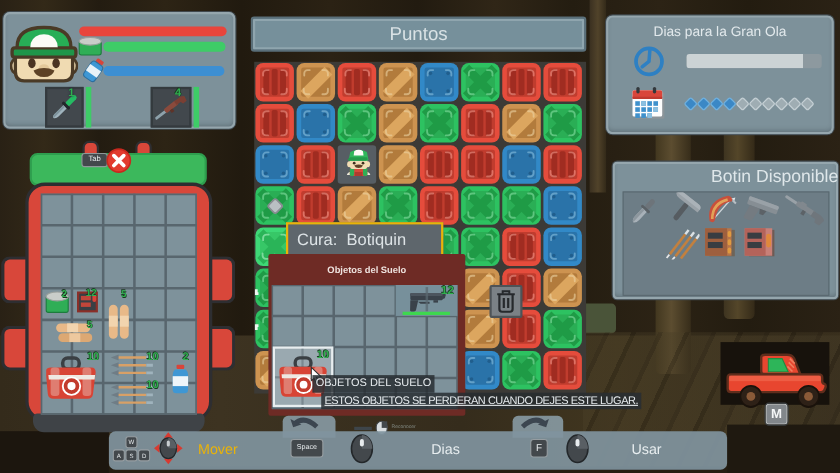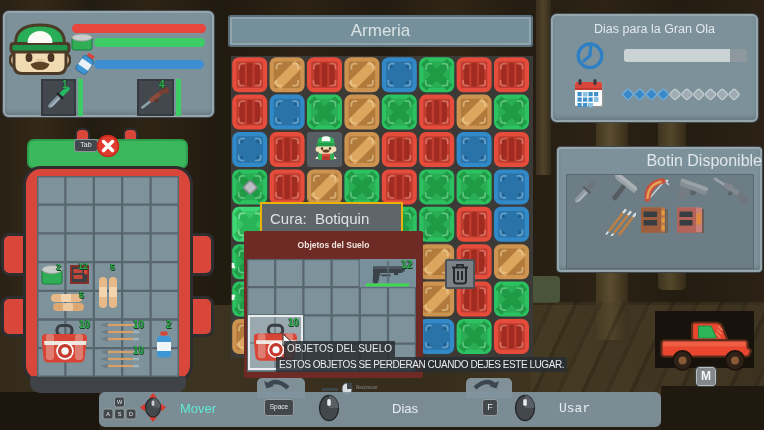--- a/index.html
+++ b/index.html
@@ -91,21 +91,21 @@
     <rect x="14" y="17.5" width="3" height="3" fill="#5f3328"></rect>
   </g>
 </svg>
 
 <div class="abs" style="left:159px;top:79px;width:14px;font-size:10px;font-weight:bold;color:#2fae4e;text-shadow:0.5px 0.5px 0 #1a3a22, -0.5px -0.5px 0 #1a3a22;">4</div>
 
 <div class="abs" style="left:175.5px;top:79px;width:5px;height:37px;background:#3ecc67;"></div>
 
 <div class="abs" style="left:228px;top:15px;width:305px;height:32px;background:#76909b;border:2px solid #5a6f79;border-radius:3px;box-sizing:border-box;box-shadow:inset 0 0 0 2px #8fa5ae;"></div>
 
-<div class="abs" style="left:228px;top:21px;width:305px;text-align:center;font-size:17px;color:#d9e2e5;">Armeria</div>
+<div class="abs" style="left:228px;top:21px;width:305px;text-align:center;font-size:17px;color:#d9e2e5;">Puntos</div>
 
 <svg class="abs" style="left:231px;top:56px;" width="302" height="302" id="grid">
 <defs>
 <g id="br">
         <path d="M7 11.5 v-2 a3 3 0 0 1 3-3 h2" fill="none" stroke-width="1.7" stroke-linecap="round"></path>
         <path d="M23.5 6.5 h2 a3 3 0 0 1 3 3 v2" fill="none" stroke-width="1.7" stroke-linecap="round"></path>
         <path d="M28.5 23.5 v2 a3 3 0 0 1 -3 3 h-2" fill="none" stroke-width="1.7" stroke-linecap="round"></path>
         <path d="M11.5 28.5 h-2 a3 3 0 0 1 -3 -3 v-2" fill="none" stroke-width="1.7" stroke-linecap="round"></path>
       </g>
 <g id="cR">
@@ -590,21 +590,21 @@
 </svg>
 
 <div class="abs" style="left:288px;top:317px;font-size:10px;font-weight:bold;color:#2fae4e;text-shadow:0.5px 0.5px 0 #1a3a22, -0.5px -0.5px 0 #1a3a22;">10</div>
 
 <svg class="abs" style="left:281px;top:333px;" width="13" height="16" viewBox="0 0 13 16">
   <path d="M2 1 L11 9.5 L6.5 10 L9 14.5 L6.5 15.5 L4.5 11 L2 13z" fill="#fff" stroke="#333" stroke-width="1"></path>
 </svg>
 
 <div class="abs" style="left:284px;top:341px;height:16px;background:rgba(40,46,50,0.85);color:#e6ebee;font-size:10px;line-height:16px;padding:0 3px;">OBJETOS DEL SUELO</div>
 
-<div class="abs" style="left:276px;top:357px;height:15px;background:rgba(40,46,50,0.85);color:#e6ebee;font-size:10px;line-height:15px;padding:0 3px;letter-spacing:-0.45px;">ESTOS OBJETOS SE PERDERAN CUANDO DEJES ESTE LUGAR.</div>
+<div class="abs" style="left:292px;top:357px;height:15px;background:rgba(40,46,50,0.85);color:#e6ebee;font-size:10px;line-height:15px;padding:0 3px;letter-spacing:-0.45px;text-decoration:underline;">ESTOS OBJETOS SE PERDERAN CUANDO DEJES ESTE LUGAR.</div>
 
 <div class="abs" style="left:257px;top:378px;width:48px;height:20px;background:rgba(136,155,164,0.9);border-radius:5px 5px 0 0;"></div>
 
 <svg class="abs" style="left:263px;top:379px;" width="28" height="14" viewBox="0 0 28 14">
   <path d="M4 7 Q13 -2 25 9" fill="none" stroke="#3c4650" stroke-width="4.4"></path>
   <path d="M1 2 l2.5 7.5 L11 7z" fill="#3c4650"></path>
 </svg>
 
 <div class="abs" style="left:466px;top:378px;width:46px;height:20px;background:rgba(136,155,164,0.9);border-radius:5px 5px 0 0;"></div>
 
@@ -617,25 +617,25 @@
 
 <svg class="abs" style="left:341px;top:382px;" width="12" height="14" viewBox="0 0 12 14">
   <rect x="1" y="1" width="10" height="12" rx="5" fill="#d8dde0" stroke="#43484c" stroke-width="1"></rect>
   <rect x="6" y="1" width="5" height="6" fill="#43484c"></rect>
 </svg>
 
 <div class="abs" style="left:356px;top:385px;font-size:4.5px;color:#97a39f;opacity:0.8;">Reconocer</div>
 
 <div class="abs" style="left:99px;top:392px;width:562px;height:35px;background:rgba(128,148,158,0.92);border-radius:6px;"></div>
 
-<div class="abs" style="left:180px;top:401px;width:84px;font-size:13px;color:#5eead4;">Mover</div>
+<div class="abs" style="left:180px;top:401px;width:84px;font-size:13px;color:#eab308;">Mover</div>
 
 <div class="abs" style="left:392px;top:401px;width:84px;font-size:13px;color:#e8eef0;">Dias</div>
 
-<div class="abs" style="left:559px;top:401px;width:84px;font-size:13px;color:#e8eef0;font-family:Liberation Mono, monospace;">Usar</div>
+<div class="abs" style="left:574px;top:401px;width:84px;font-size:13px;color:#e8eef0;">Usar</div>
 
 <svg class="abs" style="left:102px;top:396px;" width="36" height="25" viewBox="0 0 36 25">
   <g>
     <rect x="12.5" y="1" width="10" height="10" rx="2" fill="#43484c" stroke="#969da1" stroke-width="1"></rect>
     <rect x="1" y="13" width="10" height="10" rx="2" fill="#43484c" stroke="#969da1" stroke-width="1"></rect>
     <rect x="12.5" y="13" width="10" height="10" rx="2" fill="#43484c" stroke="#969da1" stroke-width="1"></rect>
     <rect x="24" y="13" width="10" height="10" rx="2" fill="#43484c" stroke="#969da1" stroke-width="1"></rect>
   </g>
   <g fill="#e8ecee" font-family="Liberation Sans" font-size="5.5" text-anchor="middle">
     <text x="17.5" y="8">W</text>

